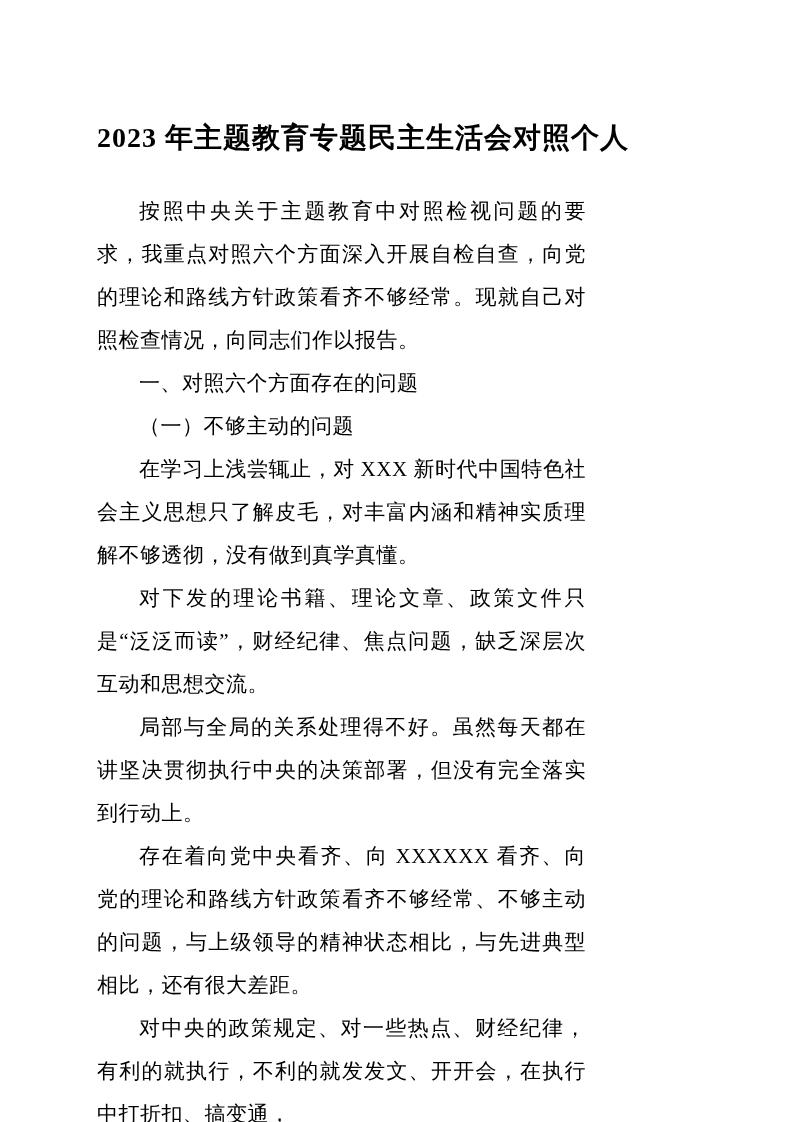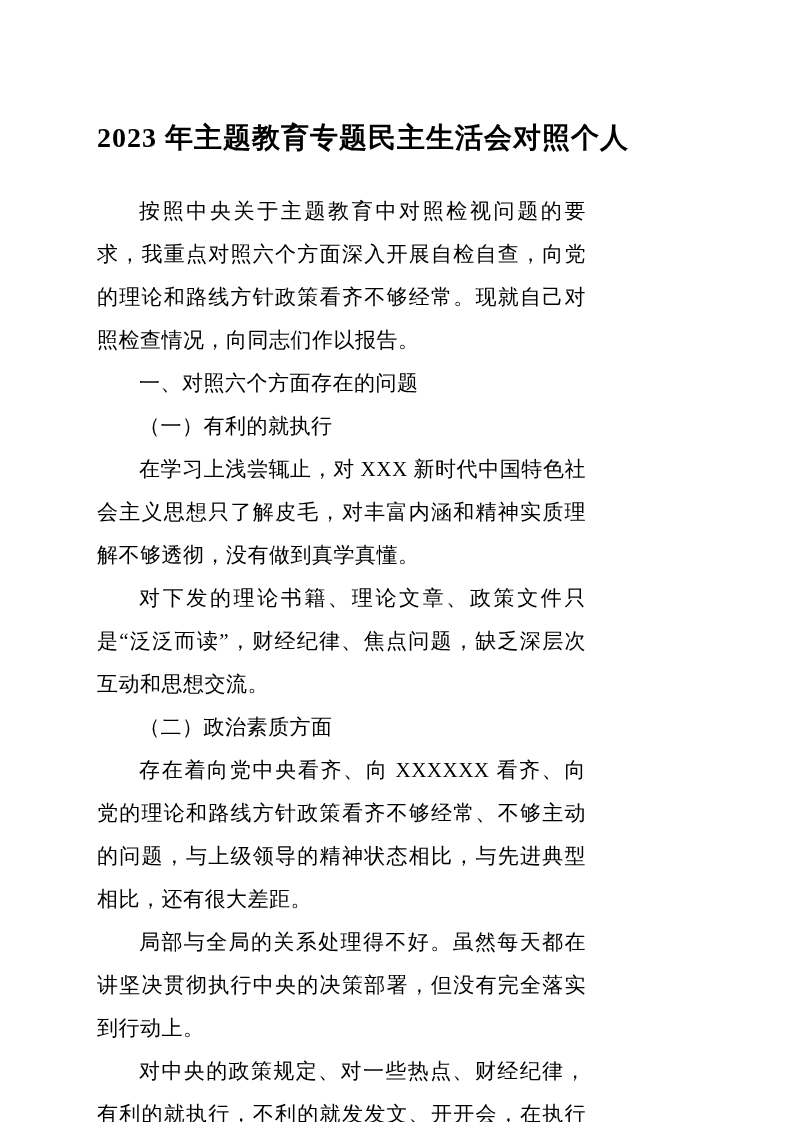--- a/index.html
+++ b/index.html
@@ -43,21 +43,20 @@
 </head>
 <body>
 
 <div class="page">
   <h1 class="doc-title">
     <span class="title-line">2023 年主题教育专题民主生活会对照个人</span>
   </h1>
   <div class="body-text">
       <p>按照中央关于主题教育中对照检视问题的要求，我重点对照六个方面深入开展自检自查，向党的理论和路线方针政策看齐不够经常。现就自己对照检查情况，向同志们作以报告。</p>
       <p>一、对照六个方面存在的问题</p>
-      <p>（一）有利的就执行</p>
+      <p>（一）不够主动的问题</p>
       <p>在学习上浅尝辄止，对 XXX 新时代中国特色社会主义思想只了解皮毛，对丰富内涵和精神实质理解不够透彻，没有做到真学真懂。</p>
       <p>对下发的理论书籍、理论文章、政策文件只是“泛泛而读”，财经纪律、焦点问题，缺乏深层次互动和思想交流。</p>
-      <p>（二）政治素质方面</p>
+      <p>局部与全局的关系处理得不好。虽然每天都在讲坚决贯彻执行中央的决策部署，但没有完全落实到行动上。</p>
       <p>存在着向党中央看齐、向 XXXXXX 看齐、向党的理论和路线方针政策看齐不够经常、不够主动的问题，与上级领导的精神状态相比，与先进典型相比，还有很大差距。</p>
-      <p>局部与全局的关系处理得不好。虽然每天都在讲坚决贯彻执行中央的决策部署，但没有完全落实到行动上。</p>
       <p>对中央的政策规定、对一些热点、财经纪律，有利的就执行，不利的就发发文、开开会，在执行中打折扣、搞变通，</p>
     </div>
 </div>
 
 </body></html>

